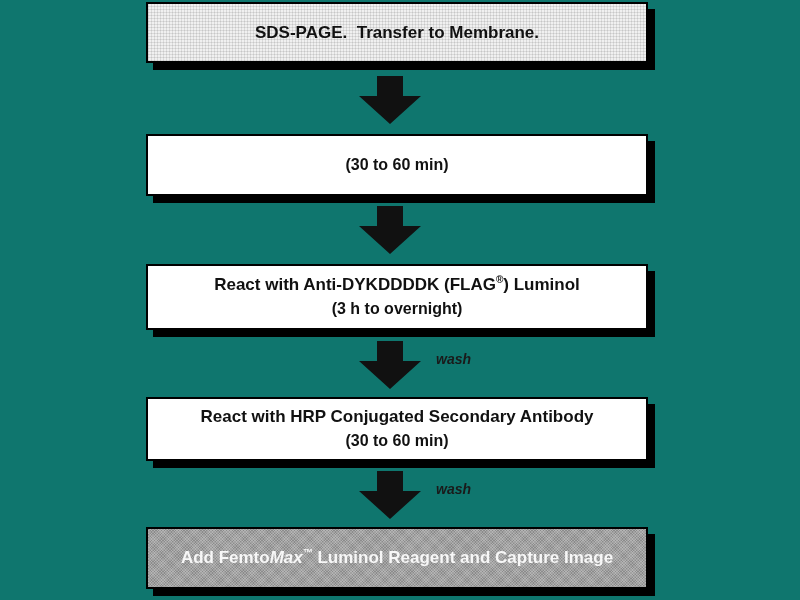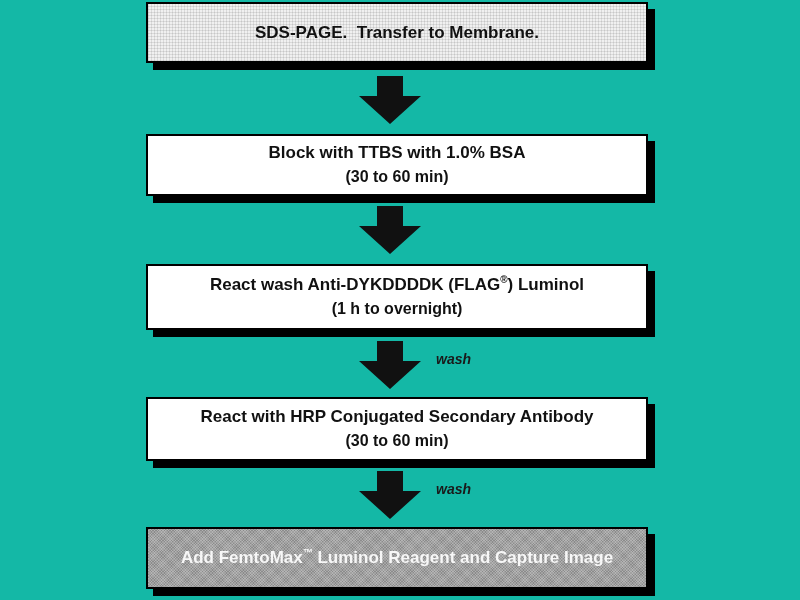--- a/index.html
+++ b/index.html
@@ -2,21 +2,21 @@
 <html><head>
 <meta charset="utf-8">
 <style>
   * { margin:0; padding:0; box-sizing:border-box; }
   html,body { background:#ffffff; }
   body { font-family:"Liberation Sans", sans-serif; }
 
   .canvas {
     position:relative;
     width:800px; height:600px;
-    background:#14b8a6;
+    background:#0f766e;
     overflow:hidden;
   }
 
   .step-box {
     position:absolute;
     left:146px;
     width:502px;
     border:2px solid #000000;
     box-shadow:7px 7px 0 0 #000000;
     display:flex;
@@ -48,21 +48,21 @@
   #box1 { top:2px;   height:61px; }
   #box2 { top:134px; height:62px; }
   #box3 { top:264px; height:66px; }
   #box4 { top:397px; height:64px; }
   #box5 { top:527px; height:62px; padding:0 14px; }
 
   #box5 .detect-line1, #box5 .detect-line2 {
     font-size:17px; font-weight:bold; color:#f7f7f7;
   }
   #box5 .detect-duration { font-weight:normal; }
-  .italic { }
+  .italic { font-style:italic; }
   sup { font-size:10px; vertical-align:super; line-height:0; }
 
   .flow-arrow { position:absolute; left:358px; width:64px; height:48px; }
   #arrow1 { top:76px; }
   #arrow2 { top:206px; }
   #arrow3 { top:341px; }
   #arrow4 { top:471px; }
   .flow-arrow svg { display:block; }
 
   .wash {
@@ -85,35 +85,34 @@
     <div class="step-title">SDS-PAGE.&nbsp; Transfer to Membrane.</div>
   </div>
 
   <div class="flow-arrow" id="arrow1">
     <svg width="64" height="48" viewBox="0 0 64 48" aria-hidden="true">
       <path d="M19 0 H45 V20 H63 L32 48 L1 20 H19 Z" fill="#111111"></path>
     </svg>
   </div>
 
   <div class="step-box" id="box2">
-    <div class="step-title">Block with TTBS with 1.0% BSA</div>
     <div class="step-duration">(30 to 60 min)</div>
   </div>
 
   <div class="flow-arrow" id="arrow2">
     <svg width="64" height="48" viewBox="0 0 64 48" aria-hidden="true">
       <path d="M19 0 H45 V20 H63 L32 48 L1 20 H19 Z" fill="#111111"></path>
     </svg>
   </div>
 
   <div class="step-box" id="box3">
     <div class="step-title">
-      <span>React wash Anti-DYKDDDDK (FLAG</span><sup>®</sup><span>) Luminol</span>
+      <span>React with Anti-DYKDDDDK (FLAG</span><sup>®</sup><span>) Luminol</span>
     </div>
-    <div class="step-duration">(1 h to overnight)</div>
+    <div class="step-duration">(3 h to overnight)</div>
   </div>
 
   <div class="flow-arrow" id="arrow3">
     <svg width="64" height="48" viewBox="0 0 64 48" aria-hidden="true">
       <path d="M19 0 H45 V20 H63 L32 48 L1 20 H19 Z" fill="#111111"></path>
     </svg>
   </div>
   <div class="wash" id="wash1">wash</div>
 
   <div class="step-box" id="box4">

